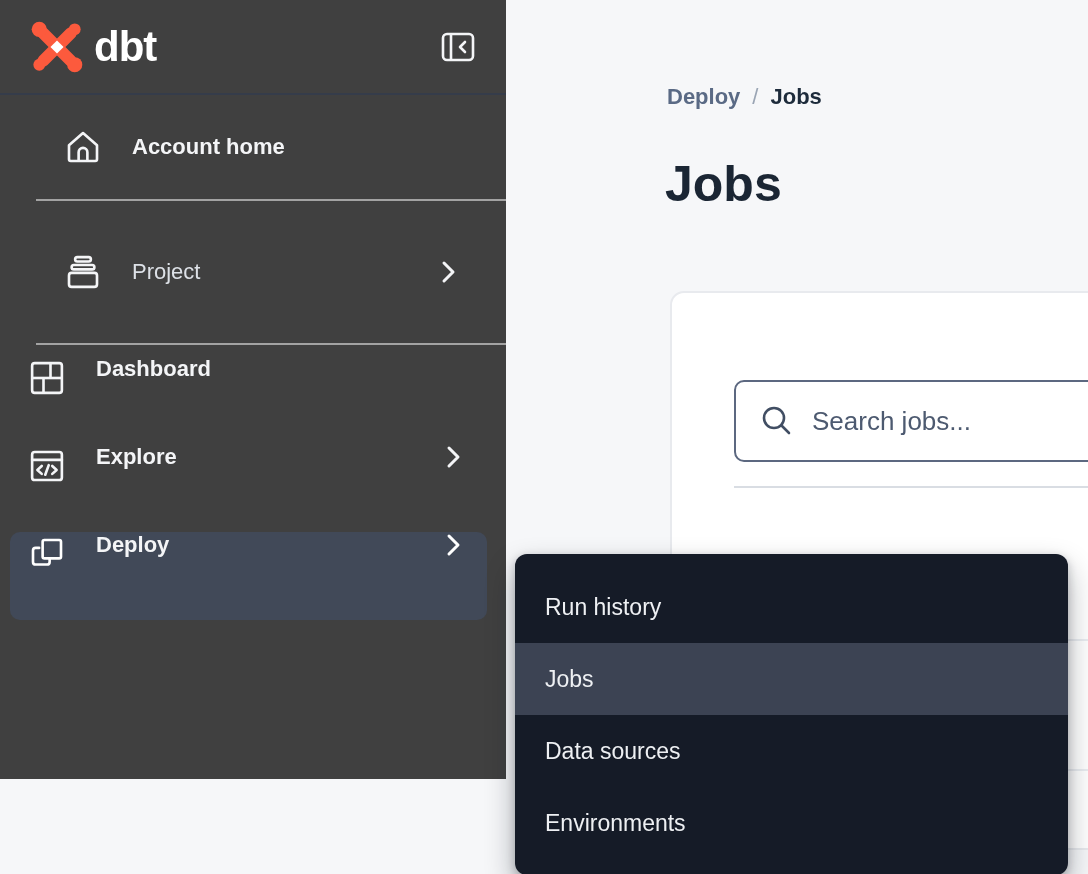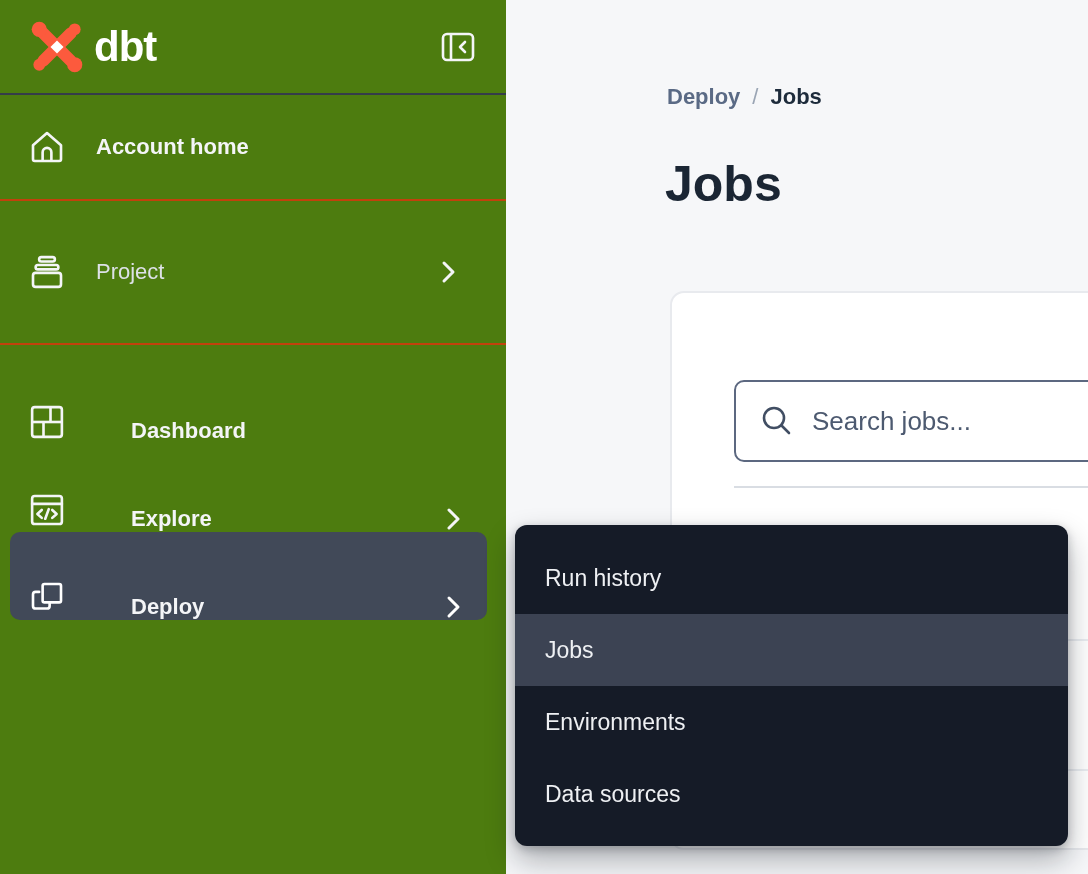--- a/index.html
+++ b/index.html
@@ -5,53 +5,54 @@
   * { margin:0; padding:0; box-sizing:border-box; }
   html,body { width:1088px; height:874px; overflow:hidden; }
   body {
     font-family:"Liberation Sans", sans-serif;
     background:#f6f7f9;
     position:relative;
   }
 
   
   .sidebar {
-    position:absolute; left:0; top:0; width:506px; height:874px;
-    background:#4d7c0f; color:#f4f5f7;
+    position:absolute; left:0; top:0; width:506px; height:779px;
+    background:#404040; color:#f4f5f7;
   }
   .sb-header {
     height:95px; display:flex; align-items:center;
     padding:0 28px 0 28px; border-bottom:2px solid #353c4a;
   }
   .logo-mark { width:58px; height:54px; flex:0 0 auto; }
   .wordmark {
     font-size:42px; font-weight:700; color:#ffffff;
     margin-left:8px; letter-spacing:-1px;
   }
   .collapse-btn {
     margin-left:auto; width:40px; height:40px; background:transparent;
     border:none; cursor:pointer; display:flex; align-items:center; justify-content:center;
   }
   .sb-row {
     display:flex; align-items:center; padding:0 48px 0 25px;
-    border-bottom:2px solid #c2410c;
+    border-bottom:2px solid #a3a3a3;
+    margin-left:36px;
   }
   .sb-row .icon-box { width:44px; height:44px; display:flex; align-items:center; justify-content:center; flex:0 0 auto; }
   .row-account { height:106px; cursor:pointer; }
   .row-project { height:144px; cursor:pointer; }
   .sb-label { font-size:22px; font-weight:700; color:#f4f5f7; margin-left:27px; }
   .project-text { margin-left:27px; display:flex; flex-direction:column; line-height:40px; }
   .project-kicker { font-size:22px; font-weight:400; color:#dde1e7; }
   .project-name { font-size:22px; font-weight:700; color:#ffffff; }
   .row-chevron { margin-left:auto; display:flex; align-items:center; }
 
   .sb-nav { padding-top:11px; }
   .nav-item {
     height:88px; margin:0 19px 0 10px; border-radius:10px;
-    display:flex; align-items:flex-end; padding:0 24px 0 15px; cursor:pointer;gap:35px;
+    display:flex; align-items:flex-start; padding:0 24px 0 15px; cursor:pointer;
   }
   .nav-item.active { background:#414958; }
   .nav-item .icon-box { width:44px; height:44px; display:flex; align-items:center; justify-content:center; flex:0 0 auto; }
   .nav-item .sb-label { margin-left:27px; }
   .nav-chevron { margin-left:auto; display:flex; align-items:center; }
 
   
   .main { position:absolute; left:506px; top:0; width:582px; height:874px; background:#f6f7f9; }
   .breadcrumb {
     position:absolute; left:161px; top:84px;
@@ -81,21 +82,21 @@
     font-size:26px; color:#4b586d; margin-left:18px; background:transparent;
   }
   .search-box input::placeholder { color:#4d5a70; opacity:1; }
   .card-divider { position:absolute; left:62px; top:193px; width:500px; height:2px; background:#d9dde3; }
   .row-divider { position:absolute; left:62px; width:500px; height:2px; background:#eaedf1; }
   .row-divider.r1 { top:346px; }
   .row-divider.r2 { top:476px; }
 
   
   .deploy-menu {
-    position:absolute; left:515px; top:525px; width:553px; height:321px;
+    position:absolute; left:515px; top:554px; width:553px; height:321px;
     background:#151b27; border-radius:12px; padding:17px 0 16px 0;
     box-shadow:0 14px 30px rgba(10,15,24,.32), 0 3px 10px rgba(10,15,24,.22);
     z-index:10;
   }
   .menu-item {
     height:72px; display:flex; align-items:center; padding-left:30px;
     font-size:23px; font-weight:400; color:#eef0f3; cursor:pointer;
   }
   .menu-item.active { background:#3c4353; }
 
@@ -228,15 +229,15 @@
     <div class="card-divider"></div>
     <div class="row-divider r1"></div>
     <div class="row-divider r2"></div>
   </section>
 
 </main>
 
 <div class="deploy-menu">
   <div class="menu-item">Run history</div>
   <div class="menu-item active">Jobs</div>
+  <div class="menu-item">Data sources</div>
   <div class="menu-item">Environments</div>
-  <div class="menu-item">Data sources</div>
 </div>
 
 </body></html>

